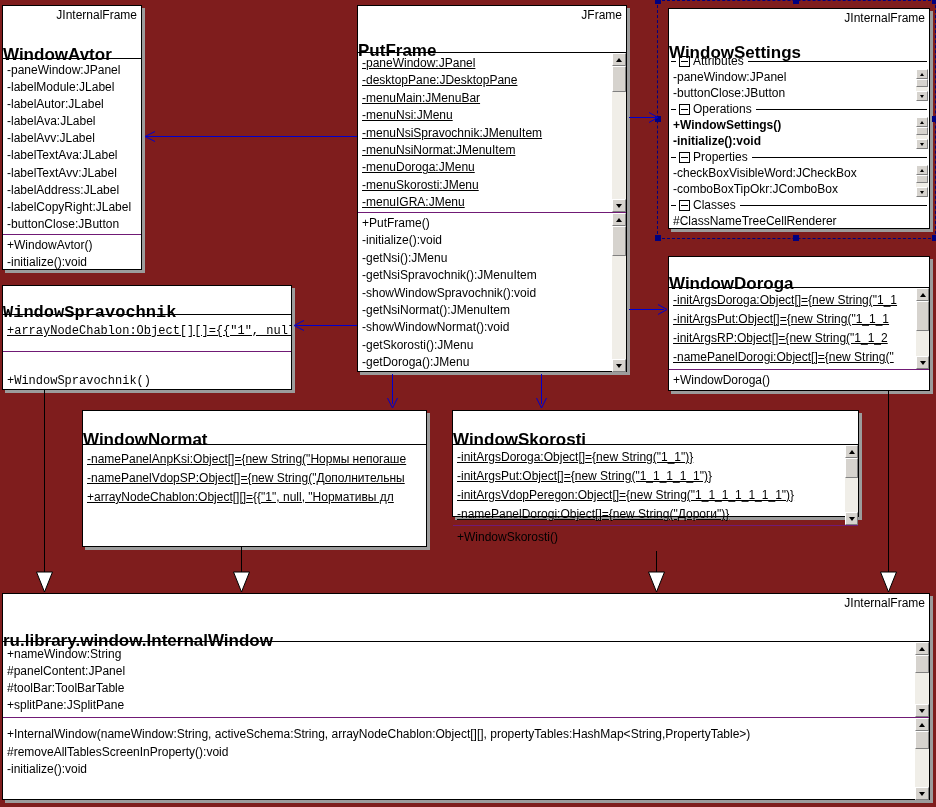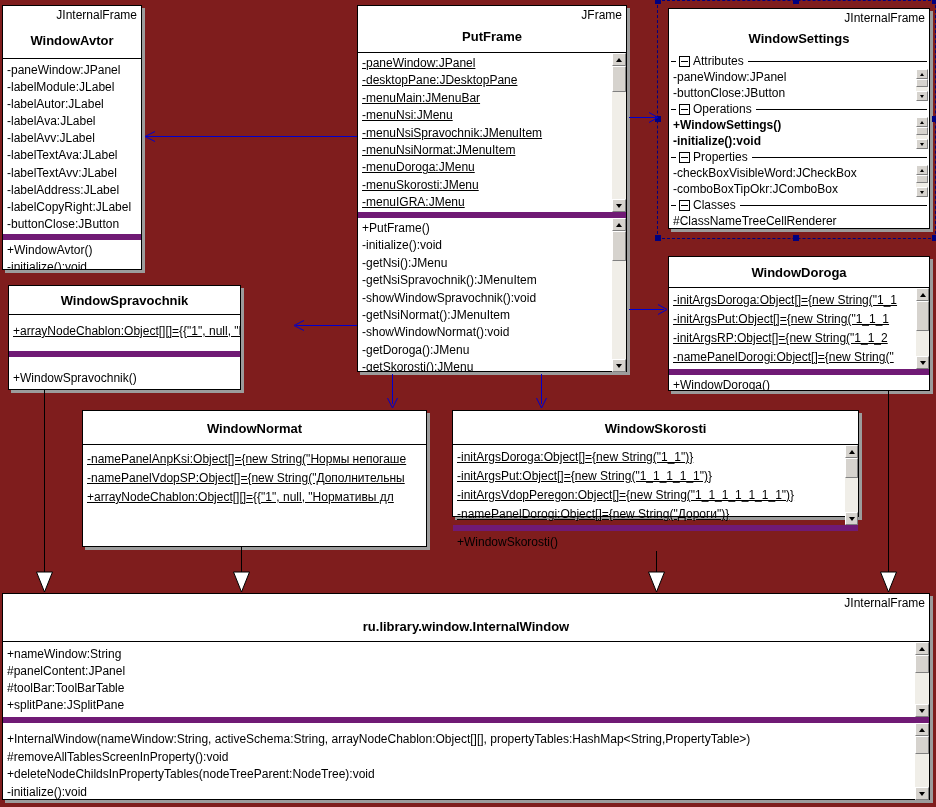--- a/index.html
+++ b/index.html
@@ -8,24 +8,24 @@
     font-family:"Liberation Sans", sans-serif; font-size:12px; color:#000;
     overflow:hidden;
   }
   .cls {
     position:absolute; background:#fff; border:1px solid #000;
     box-shadow:3px 3px 0 #9c9c9c; box-sizing:border-box; --rh:17.5px;
   }
   .hdr { position:relative; }
   .hdr.sep { border-bottom:1px solid #000; }
   .stereo { position:absolute; top:2px; right:4px; font-size:12px; }
-  .cname { position:absolute; left:0; right:0; text-align:center; font-weight:bold; font-size:13px; }
+  .cname { position:absolute; left:0; right:0; font-weight:bold; font-size:17px;margin-top:12px; }
   .cname.vcenter { top:50%; transform:translateY(-50%); position:absolute; }
   .comp { position:relative; overflow:hidden; box-sizing:border-box; }
-  .comp.sep { border-top:6px solid #701a75; }
+  .comp.sep { border-top:1px solid #701a75; }
   .row { height:var(--rh); line-height:var(--rh); padding-left:4px; white-space:nowrap; overflow:hidden; }
   .u .row, .row.u { text-decoration:underline; }
 
   
   .sb { position:absolute; width:14px; background:#f0eee8; z-index:3; }
   .sb.mini { width:12px; }
   .sb-btn {
     position:absolute; left:0; width:100%; height:13px; background:#d6d3ce;
     border:1px solid #808080; border-top-color:#fff; border-left-color:#fff;
     box-sizing:border-box; display:flex; align-items:center; justify-content:center;
@@ -111,22 +111,22 @@
       </div>
     </div>
     <div class="comp sep" style="height:160px;padding-top:2px;--rh:17.4px;">
       <div class="row">+PutFrame()</div>
       <div class="row">-initialize():void</div>
       <div class="row">-getNsi():JMenu</div>
       <div class="row">-getNsiSpravochnik():JMenuItem</div>
       <div class="row">-showWindowSpravochnik():void</div>
       <div class="row">-getNsiNormat():JMenuItem</div>
       <div class="row">-showWindowNormat():void</div>
+      <div class="row">-getSkorosti():JMenu</div>
       <div class="row">-getDoroga():JMenu</div>
-      <div class="row">-getSkorosti():JMenu</div>
       <div class="sb" style="top:0;bottom:0;right:0;">
         <div class="sb-btn up">
             <span class="tri-up"></span>
           </div>
         <div class="sb-thumb" style="top:13px;height:30px;"></div>
         <div class="sb-btn dn">
             <span class="tri-dn"></span>
           </div>
       </div>
     </div>
@@ -233,28 +233,28 @@
         <div class="sb-btn dn">
             <span class="tri-dn"></span>
           </div>
       </div>
     </div>
     <div class="comp sep" style="height:22px;--rh:20px;">
       <div class="row">+WindowDoroga()</div>
     </div>
   </div>
 
-  <div class="cls" style="left:8px;top:285px;width:233px;height:105px;">
+  <div class="cls" style="left:2px;top:285px;width:290px;height:105px;font-family:Liberation Mono, monospace;">
     <div class="hdr sep" style="height:28px;">
       <div class="cname vcenter">WindowSpravochnik</div>
     </div>
     <div class="comp u" style="height:36px;padding-top:7px;--rh:19px;">
       <div class="row">+arrayNodeChablon:Object[][]={{"1", null, "ВСП",</div>
     </div>
-    <div class="comp sep" style="height:39px;padding-top:12px;--rh:19px;">
+    <div class="comp sep" style="height:39px;padding-top:20px;--rh:19px;">
       <div class="row">+WindowSpravochnik()</div>
     </div>
   </div>
 
   <div class="cls" style="left:82px;top:410px;width:345px;height:137px;">
     <div class="hdr sep" style="height:33px;">
       <div class="cname vcenter">WindowNormat</div>
     </div>
     <div class="comp u" style="height:66px;padding-top:5px;--rh:19px;">
       <div class="row">-namePanelAnpKsi:Object[]={new String("Нормы непогаше</div>
@@ -303,21 +303,20 @@
           </div>
         <div class="sb-thumb" style="top:13px;height:18px;"></div>
         <div class="sb-btn dn">
             <span class="tri-dn"></span>
           </div>
       </div>
     </div>
     <div class="comp sep" style="height:83px;padding-top:8px;--rh:17.5px;">
       <div class="row">+InternalWindow(nameWindow:String, activeSchema:String, arrayNodeChablon:Object[][], propertyTables:HashMap&lt;String,PropertyTable&gt;)</div>
       <div class="row">#removeAllTablesScreenInProperty():void</div>
-      <div class="row">+deleteNodeChildsInPropertyTables(nodeTreeParent:NodeTree):void</div>
       <div class="row">-initialize():void</div>
       <div class="sb" style="top:0;bottom:0;right:0;">
         <div class="sb-btn up">
             <span class="tri-up"></span>
           </div>
         <div class="sb-thumb" style="top:13px;height:18px;"></div>
         <div class="sb-btn dn">
             <span class="tri-dn"></span>
           </div>
       </div>

